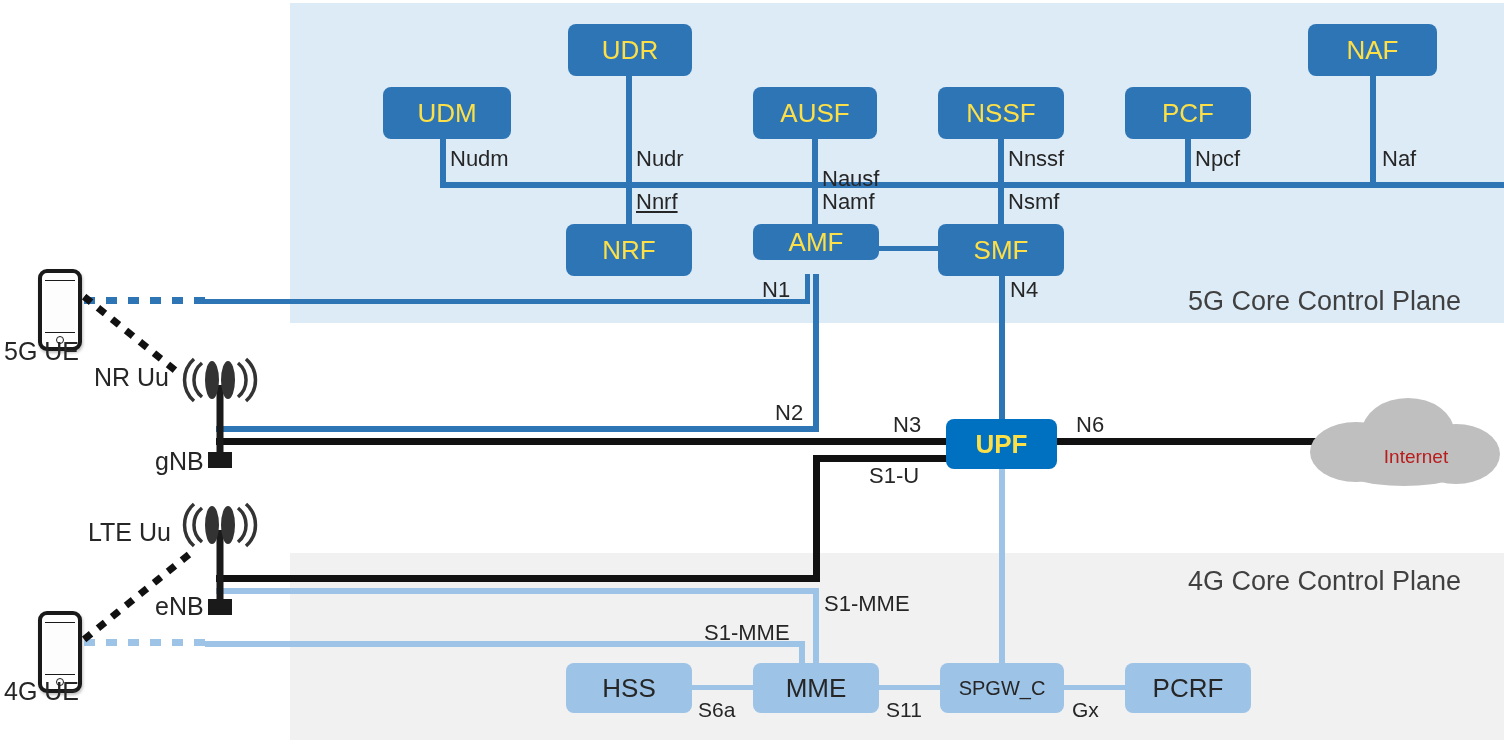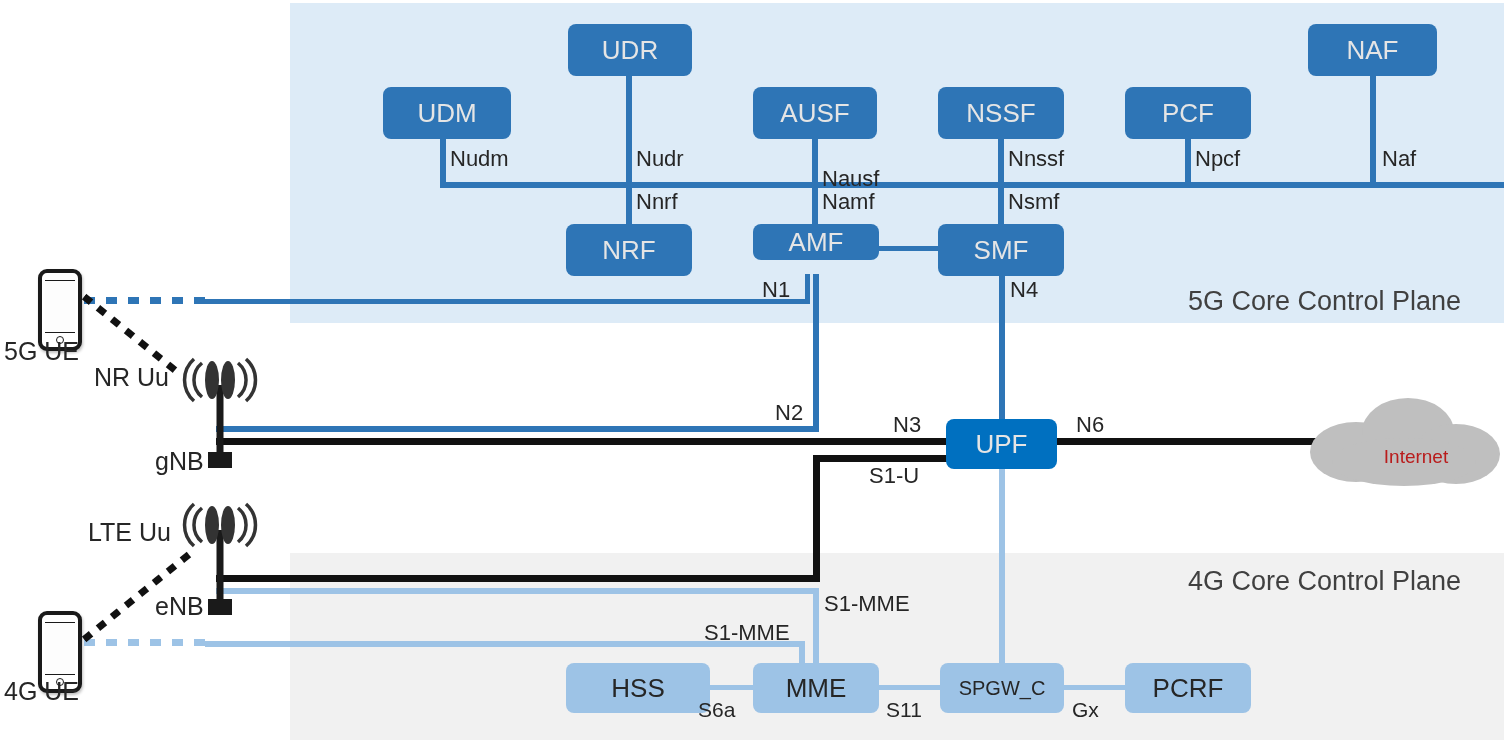--- a/index.html
+++ b/index.html
@@ -10,21 +10,21 @@
   }
   .panel{position:absolute;}
   .panel5g{background:#DDEBF7;}
   .panel4g{background:#F1F1F1;}
   .panel-title{
     position:absolute;color:#404040;font-size:27px;white-space:nowrap;
   }
   
   .nf{
     position:absolute;display:flex;align-items:center;justify-content:center;
-    border-radius:8px;color:#e5e5e5;font-size:26px;white-space:nowrap;
+    border-radius:8px;color:#fde047;font-size:26px;white-space:nowrap;
     box-sizing:border-box;
   }
   .nf.blue{background:#2E75B6;}
   .nf.bright{background:#0070C0;}
   .nf.light{background:#9DC3E6;color:#262626;}
   .nf.small{font-size:20px;}
   
   .seg{position:absolute;}
   .dk{background:#2E75B6;}
   .lt{background:#9DC3E6;}
@@ -119,21 +119,21 @@
   </div>
 
   <div class="seg dk" style="left:877px;top:246px;width:63px;height:5px;"></div>
 
   <div class="lbl" style="left:450px;top:146px;">Nudm</div>
   <div class="lbl" style="left:636px;top:146px;">Nudr</div>
   <div class="lbl" style="left:822px;top:146px;margin-top:20px;">Nausf</div>
   <div class="lbl" style="left:1008px;top:146px;">Nnssf</div>
   <div class="lbl" style="left:1195px;top:146px;">Npcf</div>
   <div class="lbl" style="left:1382px;top:146px;">Naf</div>
-  <div class="lbl" style="left:636px;top:189px;">Nnrf</div>
+  <div class="lbl" style="left:636px;top:189px;text-decoration:underline;">Nnrf</div>
   <div class="lbl" style="left:822px;top:189px;">Namf</div>
   <div class="lbl" style="left:1008px;top:189px;">Nsmf</div>
 
   <div class="seg dk" style="left:205px;top:299px;width:605px;height:5px;"></div>
   <div class="seg dk" style="left:805px;top:274px;width:5px;height:30px;"></div>
   <div class="lbl" style="left:762px;top:277px;">N1</div>
 
   <div class="seg dk" style="left:813px;top:274px;width:6px;height:157px;"></div>
   <div class="seg dk" style="left:216px;top:426px;width:603px;height:6px;"></div>
   <div class="lbl" style="left:775px;top:400px;">N2</div>
@@ -147,37 +147,37 @@
   <div class="lbl" style="left:893px;top:412px;">N3</div>
 
   <div class="seg bk" style="left:216px;top:575px;width:604px;height:7px;"></div>
   <div class="seg bk" style="left:813px;top:455px;width:7px;height:127px;"></div>
   <div class="seg bk" style="left:813px;top:455px;width:137px;height:7px;"></div>
   <div class="lbl" style="left:869px;top:463px;">S1-U</div>
 
   <div class="seg bk" style="left:1056px;top:438px;width:300px;height:7px;"></div>
   <div class="lbl" style="left:1076px;top:412px;">N6</div>
 
-  <div class="nf bright" style="left:946px;top:419px;width:111px;height:50px;">
+  <div class="nf bright" style="left:946px;top:419px;width:111px;height:50px;font-weight:bold;">
     <span>UPF</span>
   </div>
 
   <div class="seg lt" style="left:216px;top:588px;width:603px;height:6px;"></div>
   <div class="seg lt" style="left:813px;top:588px;width:6px;height:78px;"></div>
   <div class="lbl" style="left:824px;top:591px;">S1-MME</div>
 
   <div class="seg lt" style="left:205px;top:641px;width:600px;height:6px;"></div>
   <div class="seg lt" style="left:799px;top:641px;width:6px;height:25px;"></div>
   <div class="lbl" style="left:704px;top:620px;">S1-MME</div>
 
   <div class="seg lt" style="left:690px;top:685px;width:70px;height:5px;"></div>
   <div class="seg lt" style="left:877px;top:685px;width:65px;height:5px;"></div>
   <div class="seg lt" style="left:1060px;top:685px;width:66px;height:5px;"></div>
 
-  <div class="nf light" style="left:566px;top:663px;width:144px;height:50px;">
+  <div class="nf light" style="left:566px;top:663px;width:126px;height:50px;">
     <span>HSS</span>
   </div>
   <div class="nf light" style="left:753px;top:663px;width:126px;height:50px;">
     <span>MME</span>
   </div>
   <div class="nf light small" style="left:940px;top:663px;width:124px;height:50px;">
     <span>SPGW_C</span>
   </div>
   <div class="nf light" style="left:1125px;top:663px;width:126px;height:50px;">
     <span>PCRF</span>

